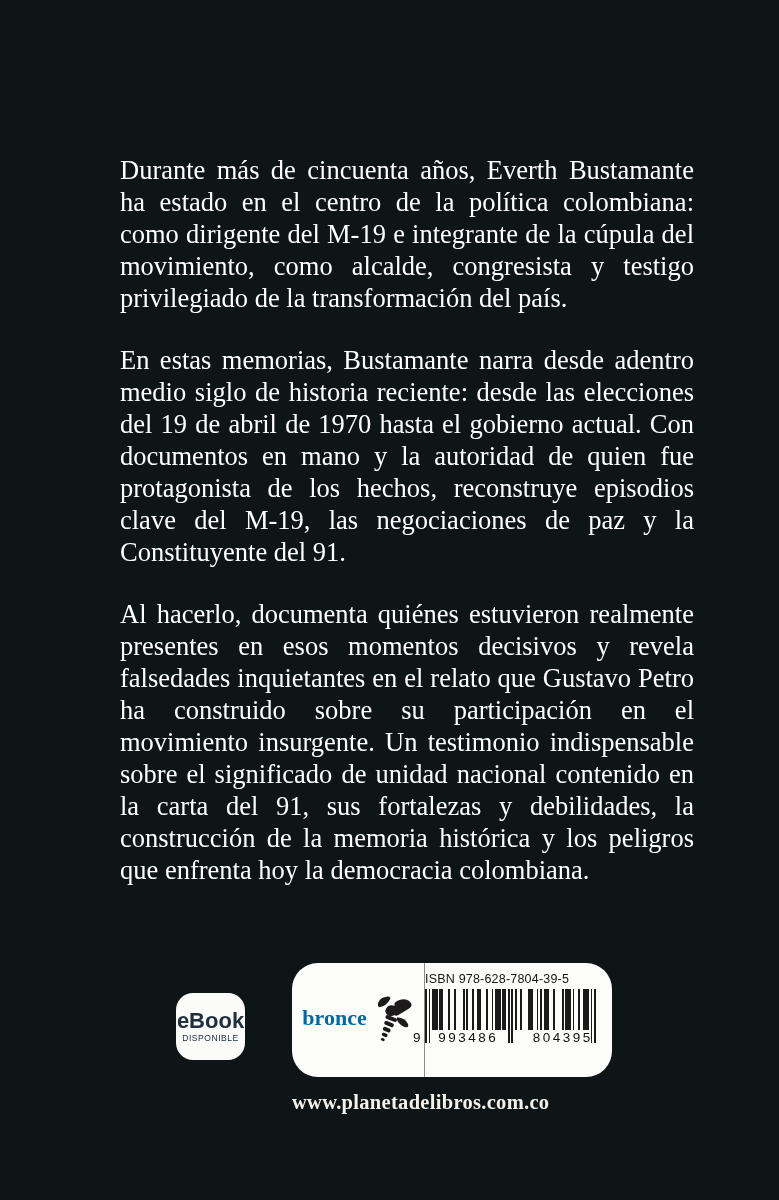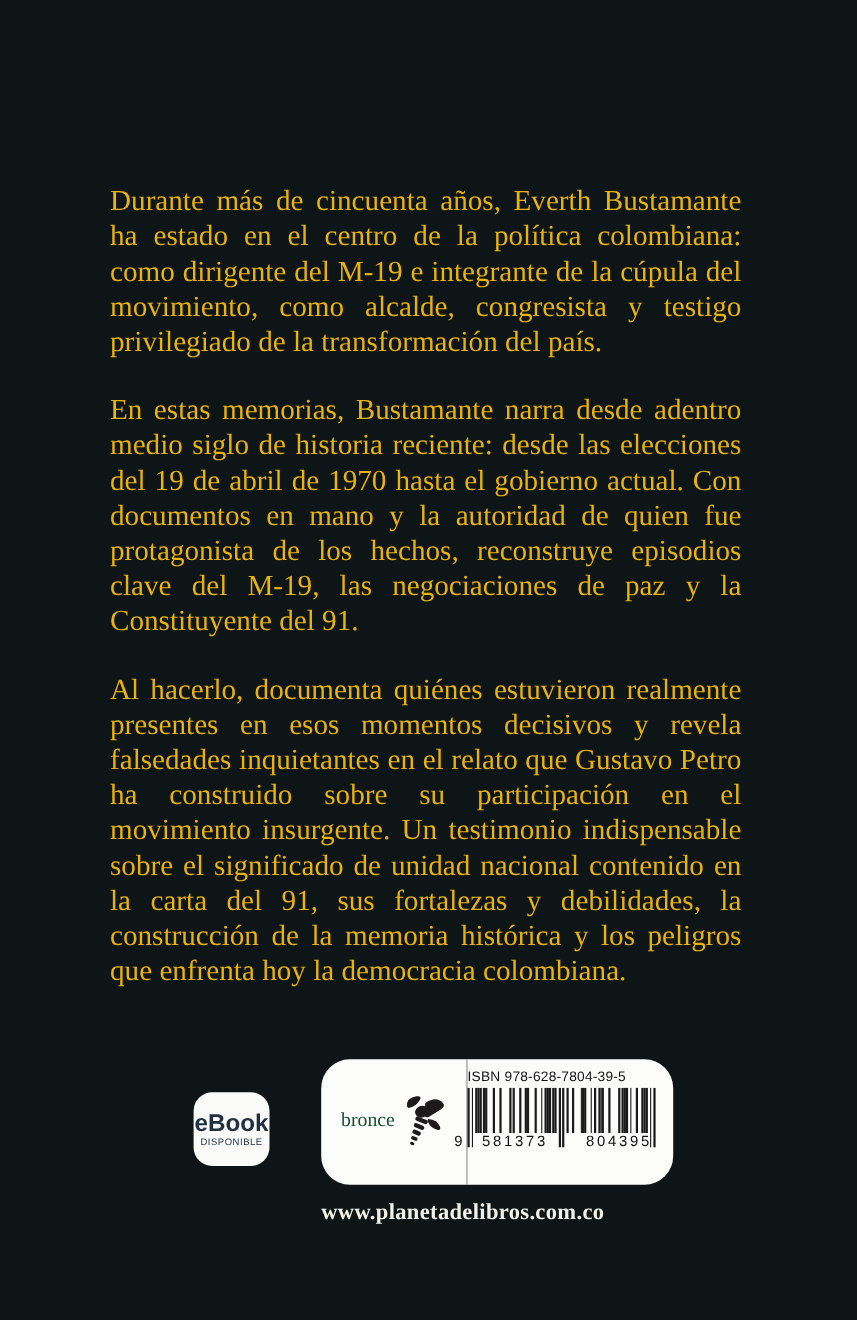--- a/index.html
+++ b/index.html
@@ -6,28 +6,27 @@
   .cover {
     position: relative;
     width: 779px;
     height: 1200px;
     background: #0d1516;
     overflow: hidden;
     font-family: "Liberation Serif", serif;
   }
   .text-block {
     position: absolute;
-    left: 100px;
+    left: 120px;
     top: 154px;
     width: 574px;
-    color: #eab308;
+    color: #ffffff;
     font-size: 26.5px;
     line-height: 32px;
     text-align: justify;
-    margin-top: 12px;
   }
   .text-block p {
     margin: 0 0 30px 0;
     hyphens: auto;
     -webkit-hyphens: auto;
   }
   
   .ebook-badge {
     position: absolute;
     left: 176px;
@@ -60,23 +59,24 @@
     width: 133px;
     border-right: 1.5px solid #8c8c8c;
     display: flex;
     align-items: center;
     justify-content: center;
     gap: 7px;
     box-sizing: border-box;
   }
   .bronce-label {
     font-family: "Liberation Serif", serif;
-    font-size: 18px;
-    color: #14532d;
+    font-size: 22px;
+    color: #0369a1;
     padding-bottom: 4px;
+    font-weight: bold;
   }
   .bee-icon svg { display: block; }
   .panel-right {
     flex: 1;
     display: flex;
     flex-direction: column;
     font-family: "Liberation Sans", sans-serif;
     color: #141414;
   }
   .isbn-label {
@@ -202,21 +202,21 @@
           <div class="bar" style="left: 142.2px; height: 41px;"></div>
           <div class="bar" style="left: 144px; height: 41px;"></div>
           <div class="bar" style="left: 147.6px; height: 41px;"></div>
           <div class="bar" style="left: 153px; height: 41px;"></div>
           <div class="bar" style="left: 158.4px; height: 41px;"></div>
           <div class="bar" style="left: 160.2px; height: 41px;"></div>
           <div class="bar" style="left: 162px; height: 41px;"></div>
           <div class="bar" style="left: 165.6px; height: 54px;"></div>
           <div class="bar" style="left: 169.2px; height: 54px;"></div>
           <span class="digit-group" style="left: -12px;">9</span>
-          <span class="digit-group" style="left: 5.4px; width: 75.6px;">581373</span>
+          <span class="digit-group" style="left: 5.4px; width: 75.6px;">993486</span>
           <span class="digit-group" style="left: 100px; width: 75.6px;">804395</span>
         </div>
     </div>
   </div>
 
   <div class="website">www.planetadelibros.com.co</div>
 
 </div>
 
 </body></html>

